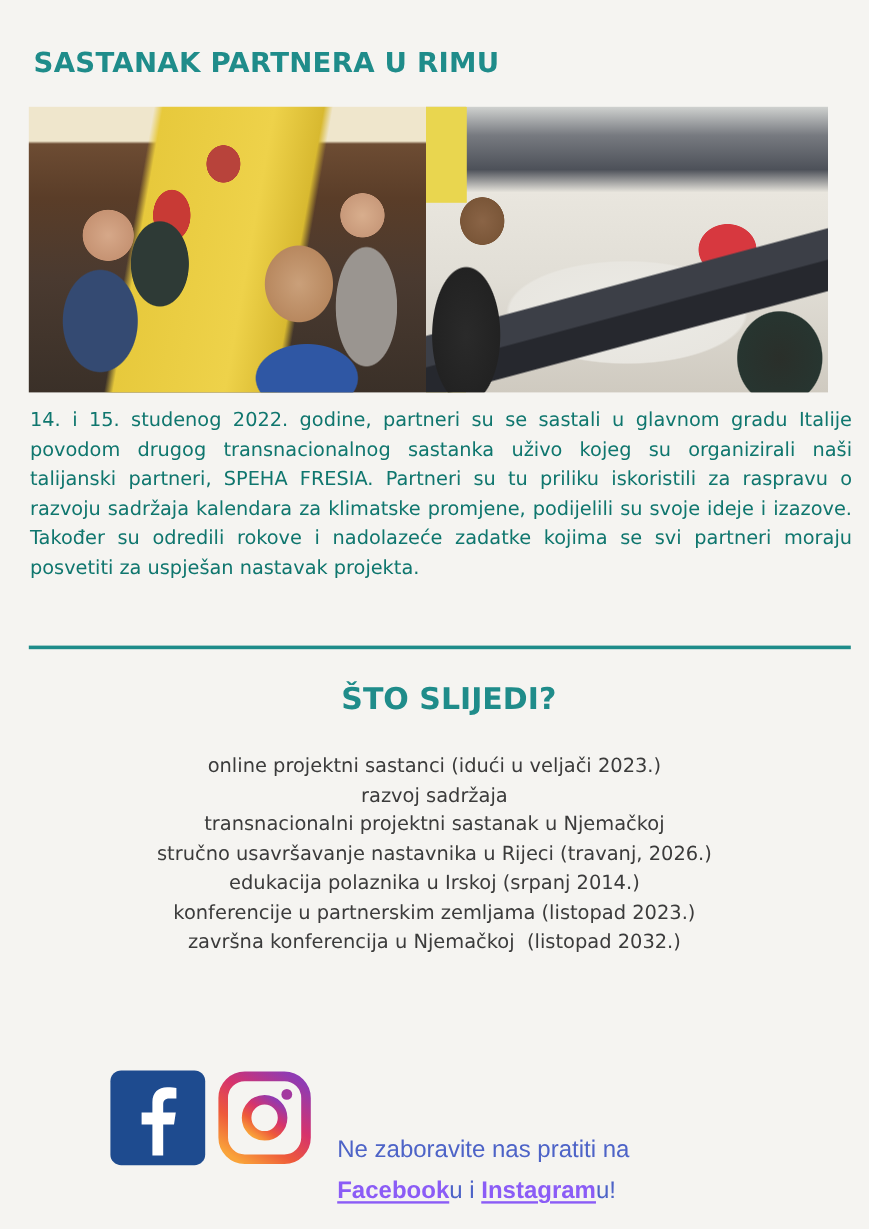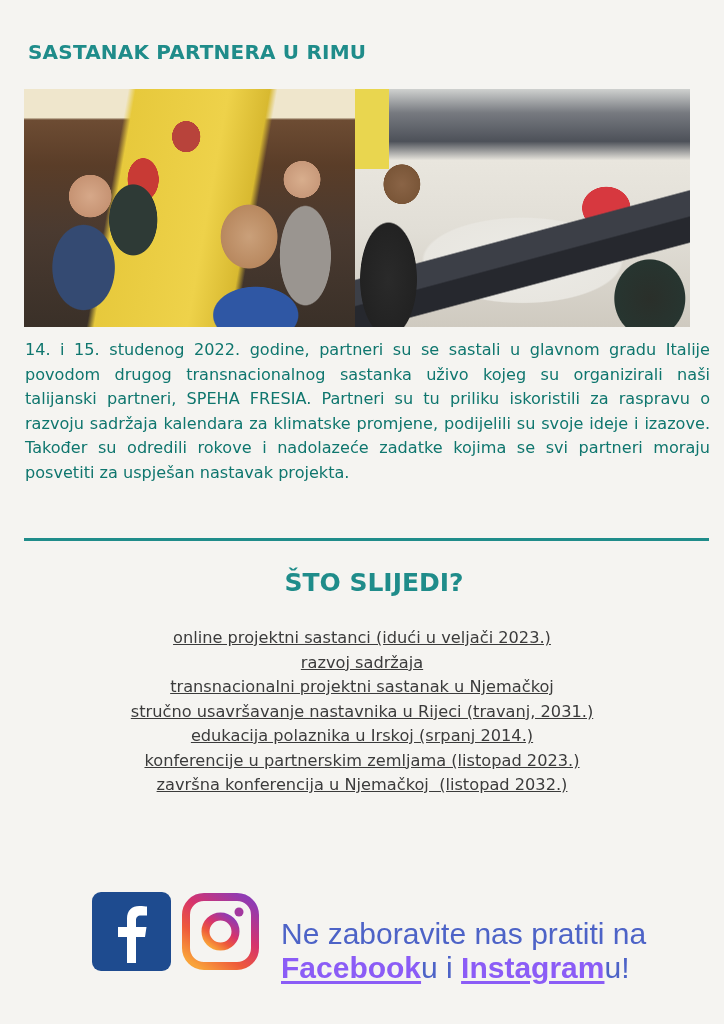--- a/index.html
+++ b/index.html
@@ -9,21 +9,21 @@
     position: relative;
     overflow: hidden;
     font-family: "DejaVu Sans", sans-serif;
     color: #3b3b3b;
   }
   .title {
     position: absolute; left: 28px; top: 40px;
     margin: 0;
     font-family: "DejaVu Sans", sans-serif;
     font-weight: bold;
-    font-size: 20px;
+    font-size: 23px;
     letter-spacing: 0.2px;
     color: #1f8c8a;
     white-space: nowrap;
   }
   .photos {
     position: absolute; left: 24px; top: 89px;
     width: 666px; height: 238px;
     display: flex;
   }
   .photo { position: relative; height: 100%; overflow: hidden; }
@@ -80,36 +80,35 @@
     font-size: 25px;
     color: #1f8c8a;
   }
   .agenda {
     position: absolute; left: 0; width: 724px; top: 626px;
     margin: 0; padding: 0; list-style: none;
     text-align: center;
     font-size: 16.2px;
     line-height: 24.5px;
     color: #3b3b3b;
-    text-decoration: underline;
   }
   .agenda li { margin: 0; padding: 0; white-space: pre; }
   .social { position: absolute; top: 892px; }
   .fb-icon {
     left: 92px; width: 79px; height: 79px;
     background: #1e4b8f; border-radius: 9px;
   }
   .ig-icon {
     left: 181px; width: 79px; height: 79px;
   }
   .follow-text {
-    position: absolute; left: 281px; top: 917px;
+    position: absolute; left: 281px; top: 941px;
     margin: 0;
     font-family: "Liberation Sans", sans-serif;
-    font-size: 30px;
+    font-size: 20px;
     line-height: 34px;
     color: #4d63c7;
   }
   .follow-text a {
     color: #8b5cf6; text-decoration: underline; font-weight: bold;
     text-underline-offset: 3px;
   }
 </style>
 </head>
 <body>
@@ -124,21 +123,21 @@
 <p class="body-text">14. i 15. studenog 2022. godine, partneri su se sastali u glavnom gradu Italije povodom drugog transnacionalnog sastanka uživo kojeg su organizirali naši talijanski partneri, SPEHA FRESIA. Partneri su tu priliku iskoristili za raspravu o razvoju sadržaja kalendara za klimatske promjene, podijelili su svoje ideje i izazove. Također su odredili rokove i nadolazeće zadatke kojima se svi partneri moraju posvetiti za uspješan nastavak projekta.</p>
 
 <div class="divider"></div>
 
 <h2 class="subtitle">ŠTO SLIJEDI?</h2>
 
 <ul class="agenda">
   <li>online projektni sastanci (idući u veljači 2023.)</li>
   <li>razvoj sadržaja</li>
   <li>transnacionalni projektni sastanak u Njemačkoj</li>
-  <li>stručno usavršavanje nastavnika u Rijeci (travanj, 2031.)</li>
+  <li>stručno usavršavanje nastavnika u Rijeci (travanj, 2026.)</li>
   <li>edukacija polaznika u Irskoj (srpanj 2014.)</li>
   <li>konferencije u partnerskim zemljama (listopad 2023.)</li>
   <li>završna konferencija u Njemačkoj  (listopad 2032.)</li>
 </ul>
 
 <div class="social fb-icon">
   <svg width="79" height="79" viewBox="0 0 79 79">
     <path d="M44 71 V45 H53 L54.5 35 H44 V28.5 C44 25.5 45.2 23.5 49.3 23.5 H55 V14.6 C53.8 14.4 50.7 14 47.3 14 C40 14 35 18.4 35 26.5 V35 H26 V45 H35 V71 Z" fill="#ffffff"></path>
   </svg>
 </div>

